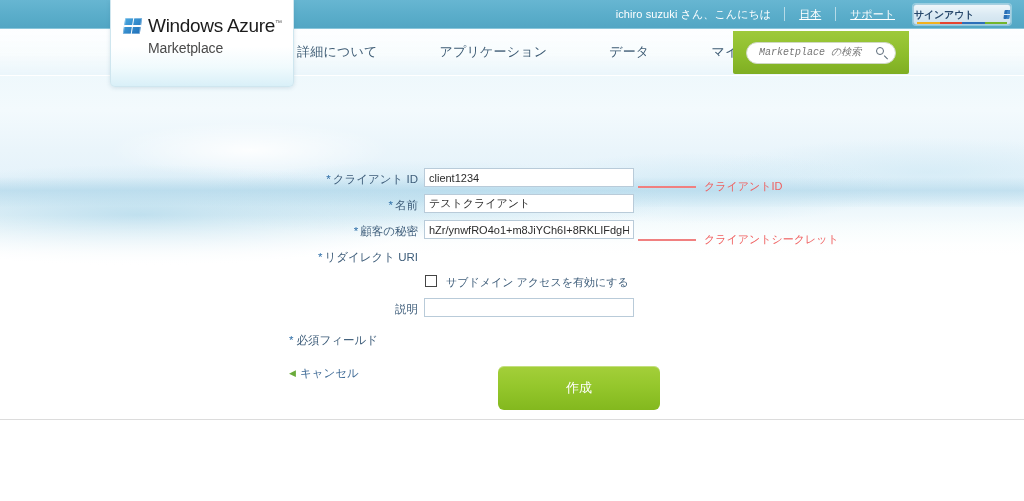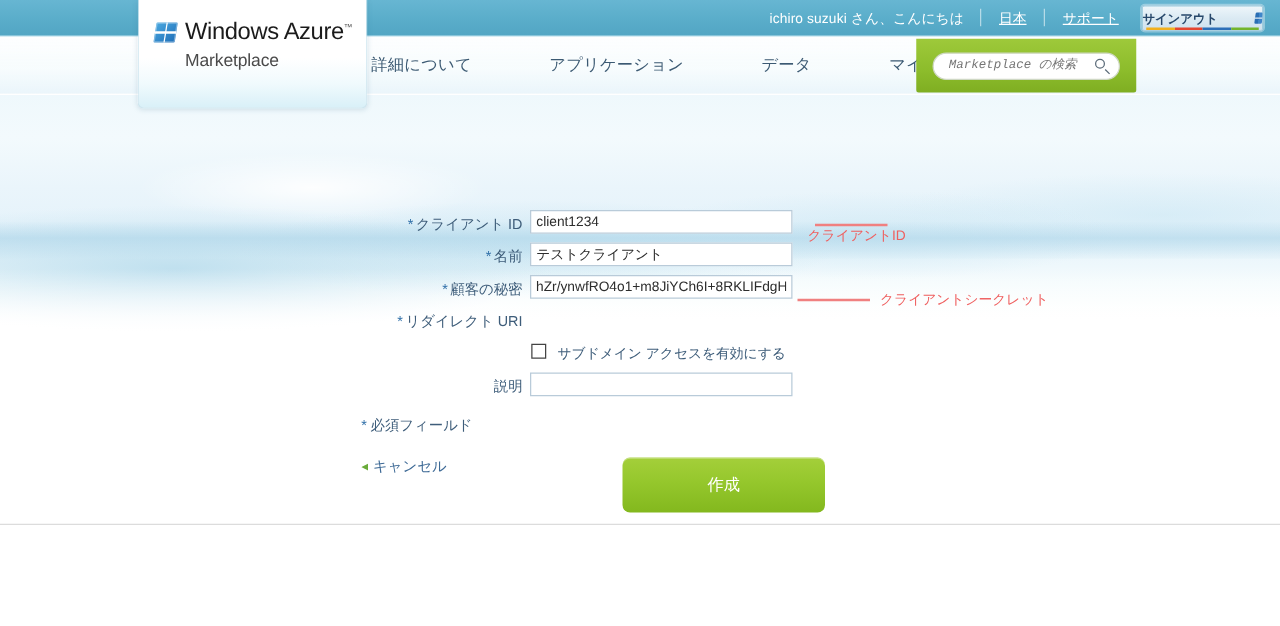--- a/index.html
+++ b/index.html
@@ -378,21 +378,20 @@
   }
   .note-required .req { color: #2f6fa8; margin-right: 3px; }
 
   .cancel-link {
     position: absolute;
     left: 289px; top: 0;
     font-size: 11.5px;
     color: #3e6a96;
     white-space: nowrap;
     cursor: pointer;
-    font-family: Liberation Mono, monospace;
   }
   .cancel-arrow {
     color: #6aab3a;
     margin-right: 4px;
     font-size: 9px;
     vertical-align: 1px;
   }
 
   .create-btn {
     position: absolute;
@@ -604,21 +603,21 @@
   <div style="position:absolute; left:0; top:333px; width:1024px; height:16px; z-index:3;">
     <span class="note-required"><span class="req">*</span><span>必須フィールド</span></span>
   </div>
 
   <div style="position:absolute; left:0; top:366px; width:1024px; height:16px; z-index:3;">
     <span class="cancel-link"><span class="cancel-arrow">◀</span><span>キャンセル</span></span>
   </div>
 
   <button class="create-btn">作成</button>
 
-  <div class="anno" style="left:638px; top:179px;flex-direction:column;">
+  <div class="anno" style="left:638px; top:179px;">
     <span class="anno-line"></span>
     <span class="anno-text">クライアントID</span>
   </div>
   <div class="anno" style="left:638px; top:232px;">
     <span class="anno-line"></span>
     <span class="anno-text">クライアントシークレット</span>
   </div>
 
   <div class="footer-rule"></div>
   <div class="footer"></div>

